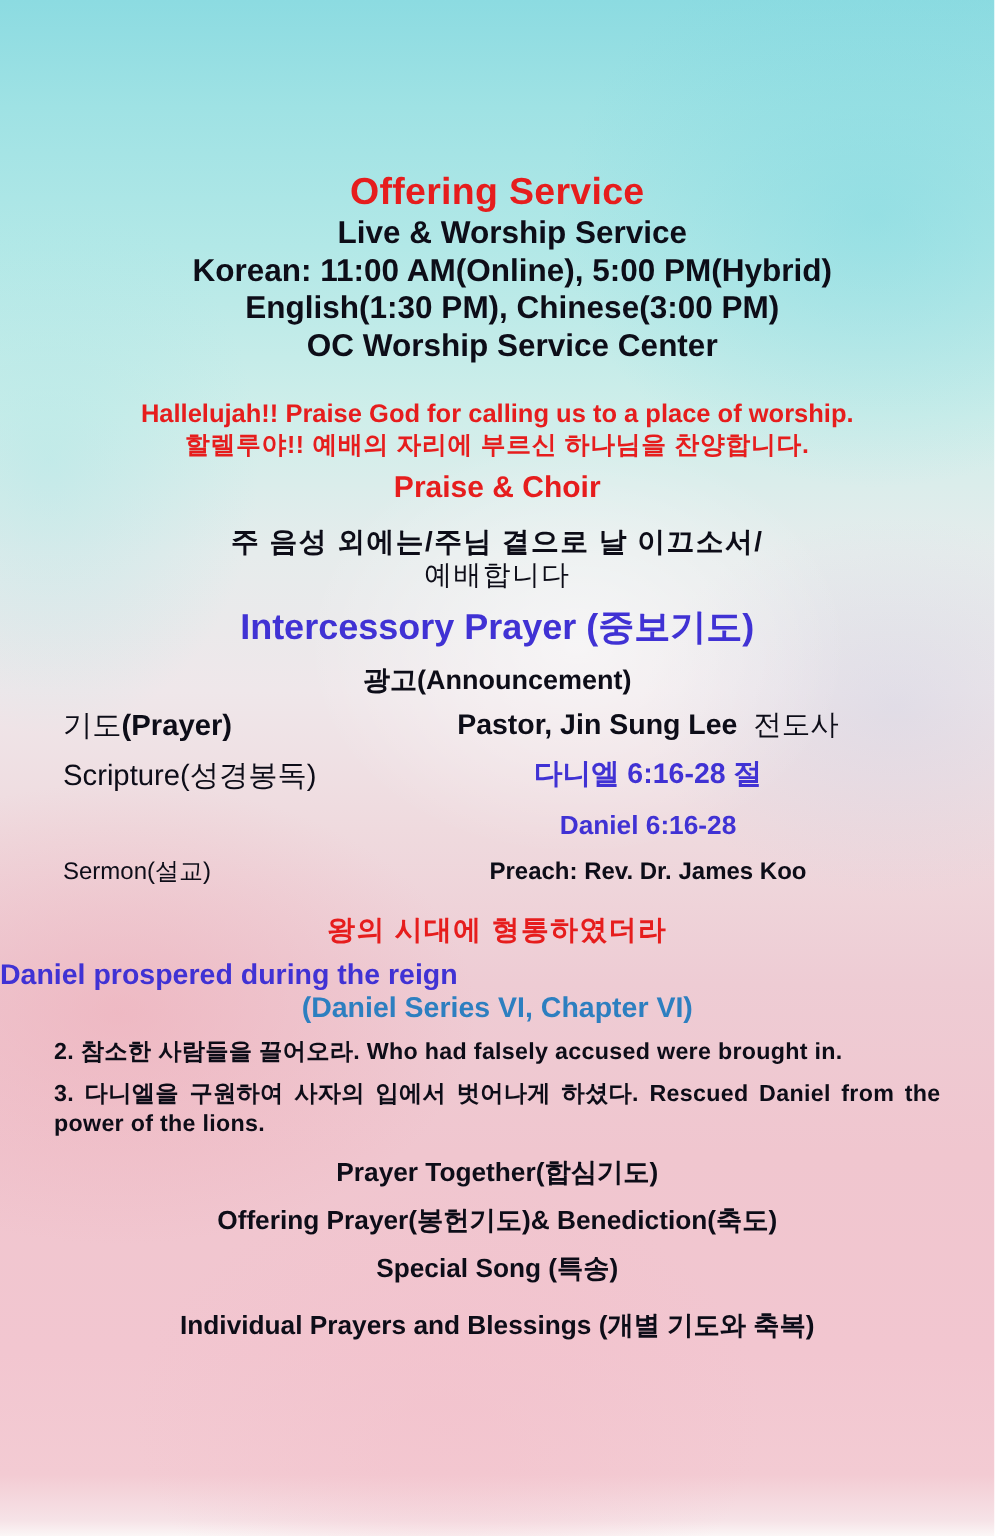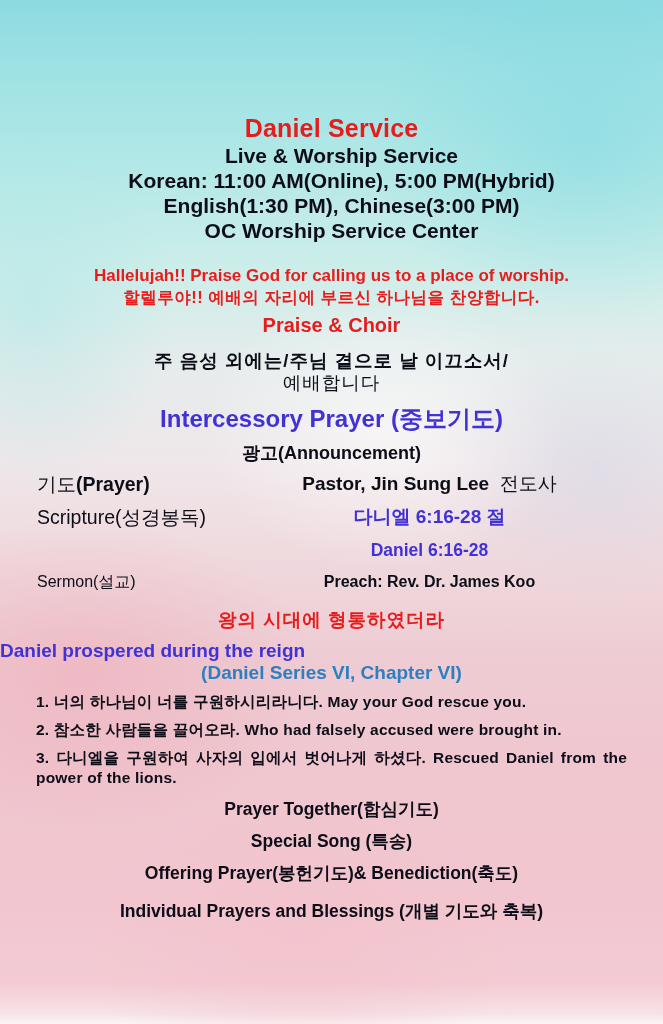--- a/index.html
+++ b/index.html
@@ -37,21 +37,21 @@
   .call-ko{font-size:16.5px;font-weight:bold;line-height:23px;letter-spacing:0.5px;}
   .choir{font-size:20px;font-weight:bold;line-height:24px;margin-top:4px;}
 
   .hymn{text-align:center;}
   .hymn-l1{font-size:18.5px;font-weight:bold;line-height:22px;margin-top:13px;letter-spacing:1px;}
   .hymn-l2{font-size:18.5px;font-weight:normal;line-height:22px;letter-spacing:1px;}
 
   .intercessory{font-size:24px;font-weight:bold;line-height:23px;margin-top:13px;text-align:center;}
   .announce{font-size:18px;font-weight:bold;line-height:22px;margin-top:12px;text-align:center;}
 
-  .row{display:flex;align-items:center;margin-top:7px;padding:0 36px 0 26px;margin-left:11px;}
+  .row{display:flex;align-items:center;margin-top:7px;padding:0 36px 0 42px;}
   .row .label{flex:0 0 195px;font-size:19.5px;line-height:26px;white-space:nowrap;}
   .row .value{flex:1;text-align:center;font-size:19px;line-height:26px;white-space:nowrap;}
   .row.ref-row{margin-top:9px;}
   .row.ref-row .value{font-size:17.5px;line-height:22px;}
   .row.sermon-row{margin-top:8px;}
   .row.sermon-row .label,.row.sermon-row .value{font-size:16px;}
 
   .sermon-ko{font-size:18.5px;font-weight:bold;line-height:22px;margin-top:14px;text-align:center;letter-spacing:1px;}
   .sermon-en1{font-size:19px;font-weight:bold;line-height:22px;margin-top:9px;}
   .sermon-en2{font-size:19px;font-weight:bold;line-height:22px;text-align:center;}
@@ -63,21 +63,21 @@
   .closing{text-align:center;margin-top:5px;}
   .closing p{font-size:17.5px;font-weight:bold;line-height:21px;margin-top:11px;}
   .closing p.last{margin-top:17px;}
 </style>
 </head>
 <body>
 
 <div class="page">
 
   <div class="header">
-    <p class="title red">Daniel Service</p>
+    <p class="title red">Offering Service</p>
     <p class="hline">Live &amp; Worship Service</p>
     <p class="hline">Korean: 11:00 AM(Online), 5:00 PM(Hybrid)</p>
     <p class="hline">English(1:30 PM), Chinese(3:00 PM)</p>
     <p class="hline">OC Worship Service Center</p>
   </div>
 
   <div class="call">
     <p class="call-en red">Hallelujah!! Praise God for calling us to a place of worship.</p>
     <p class="call-ko red">할렐루야!! 예배의 자리에 부르신 하나님을 찬양합니다.</p>
     <p class="choir red">Praise &amp; Choir</p>
@@ -110,25 +110,24 @@
   <div class="row sermon-row">
     <div class="label reg">Sermon(설교)</div>
     <div class="value b">Preach: Rev. Dr. James Koo</div>
   </div>
 
   <p class="sermon-ko red">왕의 시대에 형통하였더라</p>
   <p class="sermon-en1 bv">Daniel prospered during the reign</p>
   <p class="sermon-en2 sb">(Daniel Series VI, Chapter VI)</p>
 
   <div class="points">
-    <p>1. 너의 하나님이 너를 구원하시리라니다. May your God rescue you.</p>
     <p>2. 참소한 사람들을 끌어오라. Who had falsely accused were brought in.</p>
     <p class="justify">3. 다니엘을 구원하여 사자의 입에서 벗어나게 하셨다. Rescued Daniel from the power of the lions.</p>
   </div>
 
   <div class="closing">
     <p>Prayer Together(합심기도)</p>
+    <p>Offering Prayer(봉헌기도)&amp; Benediction(축도)</p>
     <p>Special Song (특송)</p>
-    <p>Offering Prayer(봉헌기도)&amp; Benediction(축도)</p>
     <p class="last">Individual Prayers and Blessings (개별 기도와 축복)</p>
   </div>
 
 </div>
 
 </body></html>

